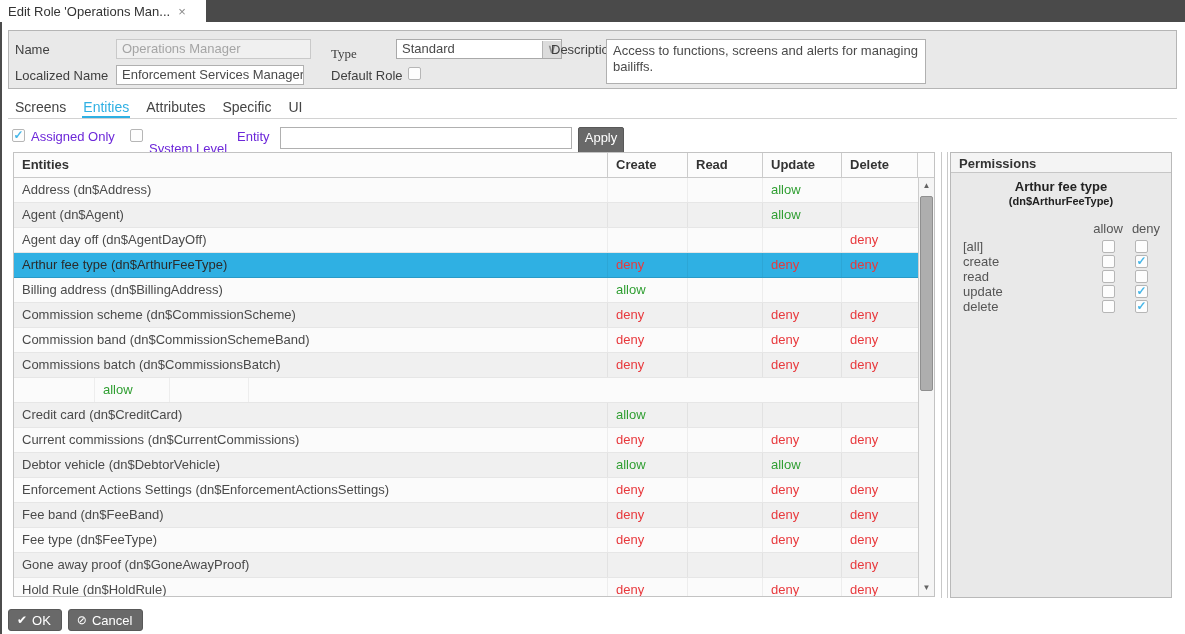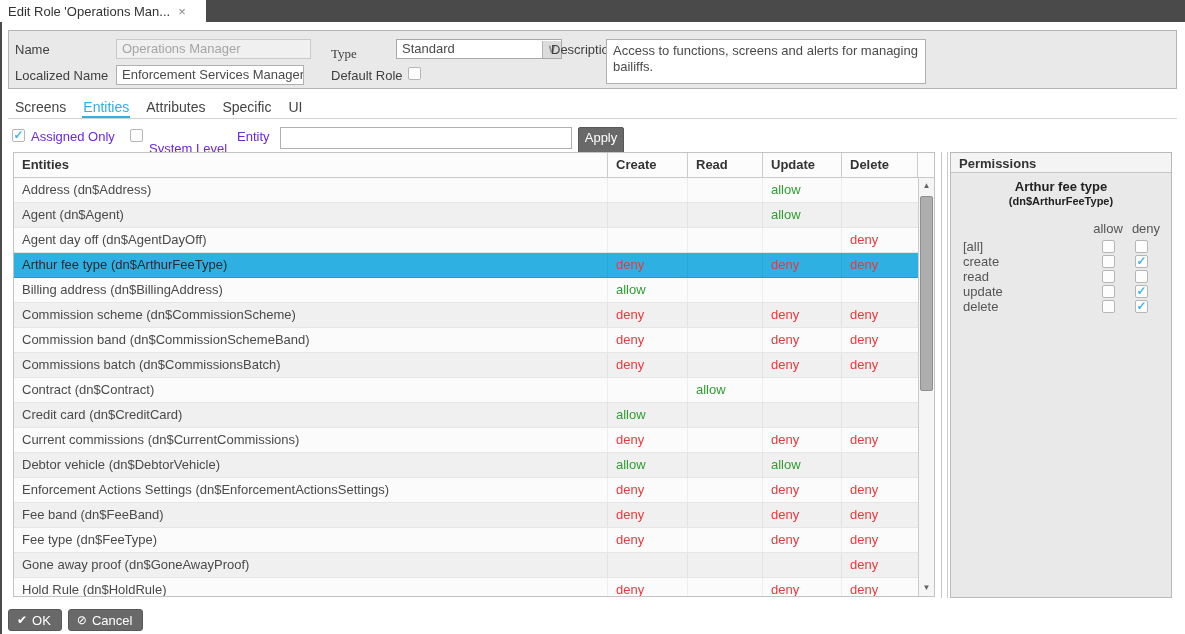--- a/index.html
+++ b/index.html
@@ -194,21 +194,20 @@
           <div class="td col-delete v-deny">deny</div>
         </div>
         <div class="trow even">
           <div class="td col-entity v-Commissions batch (dn$CommissionsBatch)">Commissions batch (dn$CommissionsBatch)</div>
           <div class="td col-create v-deny">deny</div>
           <div class="td col-read"></div>
           <div class="td col-update v-deny">deny</div>
           <div class="td col-delete v-deny">deny</div>
         </div>
         <div class="trow odd">
-          <div class="td col-entity v-Contract (dn$Contract)">Contract (dn$Contract)</div>
           <div class="td col-create"></div>
           <div class="td col-read v-allow">allow</div>
           <div class="td col-update"></div>
           <div class="td col-delete"></div>
         </div>
         <div class="trow even">
           <div class="td col-entity v-Credit card (dn$CreditCard)">Credit card (dn$CreditCard)</div>
           <div class="td col-create v-allow">allow</div>
           <div class="td col-read"></div>
           <div class="td col-update"></div>

